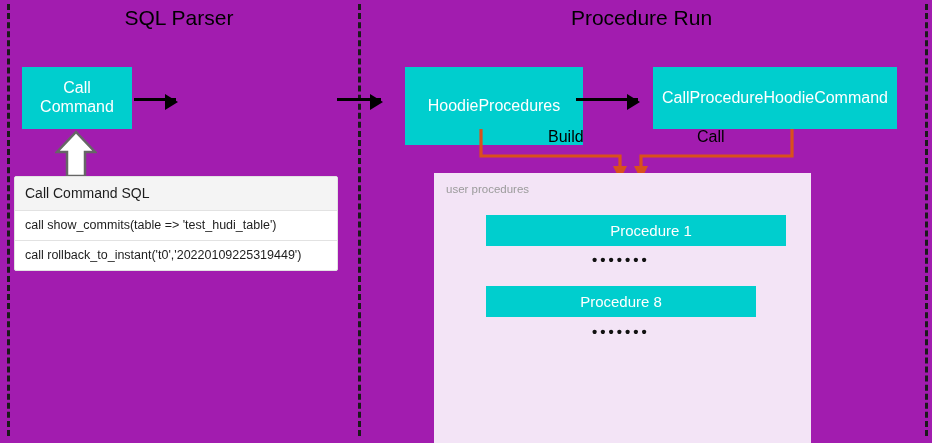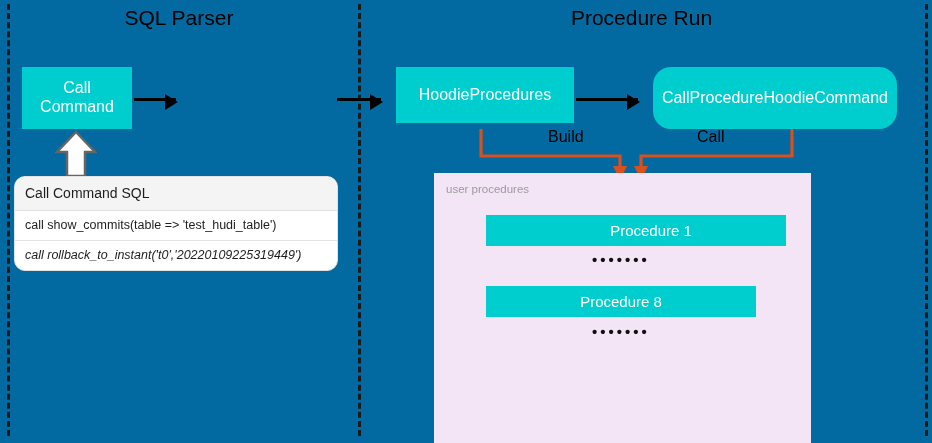--- a/index.html
+++ b/index.html
@@ -8,21 +8,21 @@
     background: #ffffff;
   }
   body {
     font-family: "Liberation Sans", sans-serif;
     -webkit-font-smoothing: antialiased;
   }
   #canvas {
     position: relative;
     width: 932px;
     height: 443px;
-    background: #0369a1;
+    background: #a21caf;
     overflow: hidden;
   }
 
   
   .vdash {
     position: absolute;
     top: 4px;
     width: 0;
     height: 432px;
     border-left: 3px dashed #1a1a1a;
@@ -51,22 +51,22 @@
     align-items: center;
     justify-content: center;
     text-align: center;
     font-size: 16px;
     line-height: 1.18;
     box-sizing: border-box;
     padding: 0 4px;
   }
   #box-call-command  { left: 22px;  top: 67px; width: 110px; height: 62px; }
   #box-sparksql      { left: 190px; top: 67px; width: 145px; height: 62px; }
-  #box-hoodieproc    { left: 396px; top: 67px; width: 178px; height: 56px; }
-  #box-callprochoodie{ left: 653px; top: 67px; width: 244px; height: 62px; border-radius: 18px; }
+  #box-hoodieproc    { left: 405px; top: 67px; width: 178px; height: 78px; }
+  #box-callprochoodie{ left: 653px; top: 67px; width: 244px; height: 62px; }
 
   
   .arrow-black {
     position: absolute;
     height: 0;
     border-top: 3px solid #000000;
   }
   .arrow-black::after {
     content: "";
     position: absolute;
@@ -90,40 +90,40 @@
     height: 48px;
   }
 
   
   #sql-card {
     position: absolute;
     left: 14px;
     top: 176px;
     width: 324px;
     border: 1px solid #e2e2e2;
-    border-radius: 11px;
+    border-radius: 2px;
     background: #ffffff;
     box-sizing: border-box;
     overflow: hidden;
   }
   #sql-card-header {
     background: #f4f4f4;
     border-bottom: 1px solid #e2e2e2;
     font-size: 14px;
     color: #1d1d1d;
     padding: 8px 10px 9px 10px;
   }
   .sql-row {
     font-size: 12.5px;
     color: #1d1d1d;
     padding: 7px 10px 8px 10px;
     border-bottom: 1px solid #e2e2e2;
     white-space: nowrap;
   }
-  .sql-row:last-child { border-bottom: none; font-style: italic; }
+  .sql-row:last-child { border-bottom: none; }
 
   
   #orange-layer {
     position: absolute;
     left: 0; top: 0;
     width: 932px; height: 443px;
     pointer-events: none;
   }
   .conn-label {
     position: absolute;

